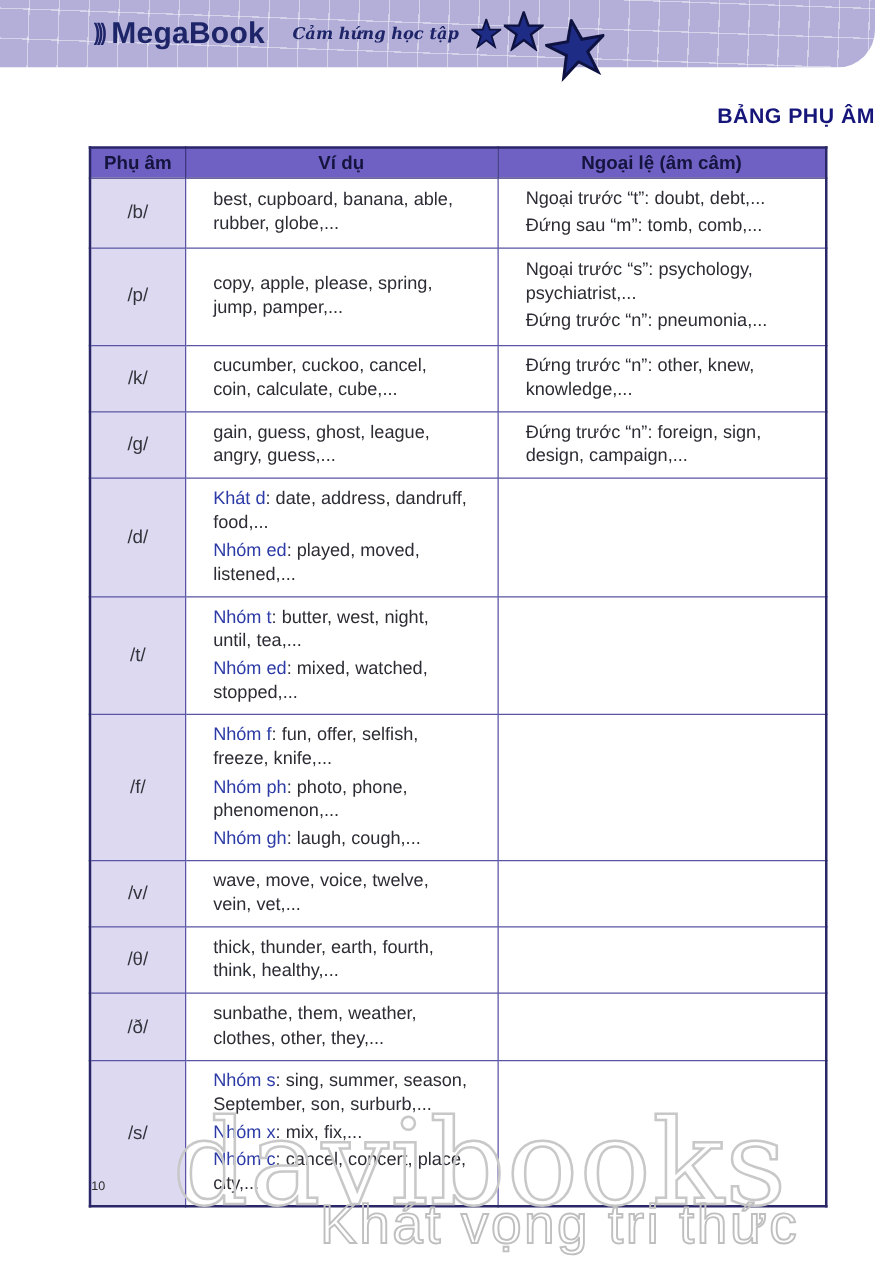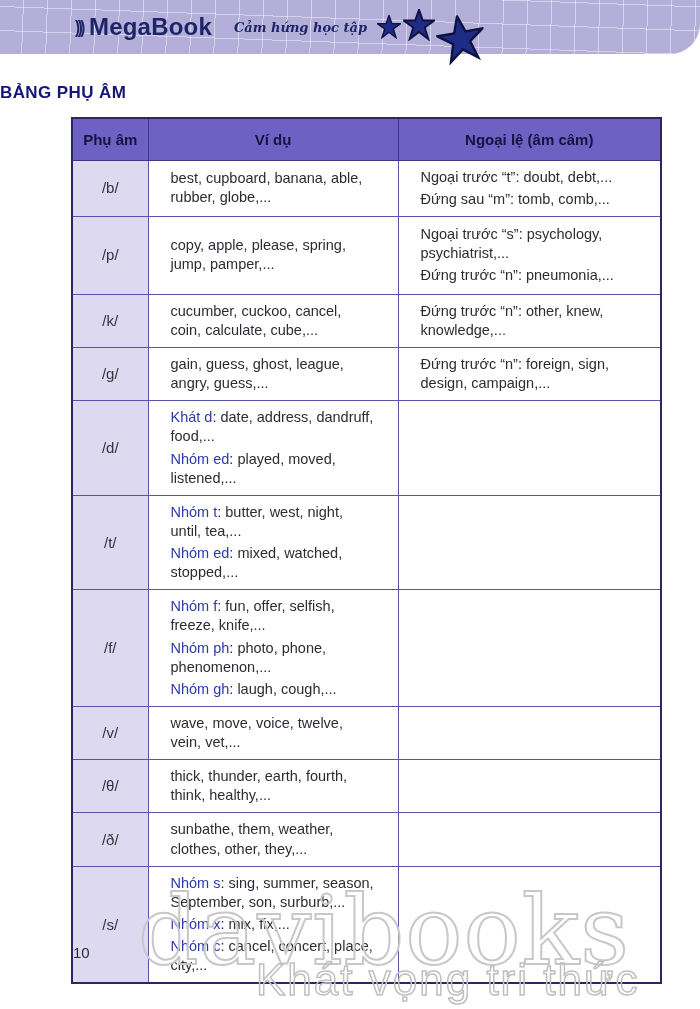--- a/index.html
+++ b/index.html
@@ -33,33 +33,33 @@
     font-family:"DejaVu Serif", serif; font-weight:bold;
   }
   .stars { display:flex; align-items:center; margin-left:10px; }
   .star-sm { width:24px; height:24px; }
   .star-md { width:32px; height:32px; margin-left:2px; transform:translateY(-2px); }
   .star-lg { width:48px; height:48px; margin-left:2px; transform:translateY(12px) rotate(-10deg); }
 
   
   .page-title {
     position:absolute; top:83px; left:0; width:100%;
-    text-align:left; color:#15157a; font-weight:bold; font-size:17px;
+    text-align:right; color:#15157a; font-weight:bold; font-size:17px;
     letter-spacing:.4px;
   }
 
   
   table.consonants {
     position:absolute; top:117px; left:71px; width:589px;
     border-collapse:collapse; table-layout:fixed;
     border:2px solid #2a2768;
   }
   .consonants th {
     background:#6f61c3; color:#14143f; font-size:15px; font-weight:bold;
-    height:42px; border:1px solid #3c3780; padding:2px 6px;
+    height:24px; border:1px solid #3c3780; padding:2px 6px;
   }
   .consonants td {
     border:1px solid #5a54a4; font-size:14.5px; color:#2c2c34;
     vertical-align:middle; padding:4px 10px; line-height:1.32;
   }
   td.phoneme {
     background:#dcd9f1; text-align:center; font-size:15px; color:#33333b;
     padding:4px 4px;
   }
   .consonants p { margin:3px 12px; }
@@ -73,21 +73,21 @@
   tbody tr:nth-child(6)  { height:90px; }
   tbody tr:nth-child(7)  { height:115px; }
   tbody tr:nth-child(8)  { height:52px; }
   tbody tr:nth-child(9)  { height:51px; }
   tbody tr:nth-child(10) { height:52px; }
   tbody tr:nth-child(11) { height:112px; }
 
   
   .page-number {
     position:absolute; left:73px; top:944px;
-    font-size:15px; color:#2b2b2b;
+    font-size:10px; color:#2b2b2b;
   }
   .wm1 {
     position:absolute; left:138px; top:884px;
     font-family:"DejaVu Serif", serif; font-size:95px; line-height:1;
     color:transparent; -webkit-text-stroke:2px #c8c8c8; letter-spacing:1px;
     pointer-events:none; z-index:5;
   }
   .wm2 {
     position:absolute; left:256px; top:958px;
     font-size:44px; font-weight:normal; line-height:1;

